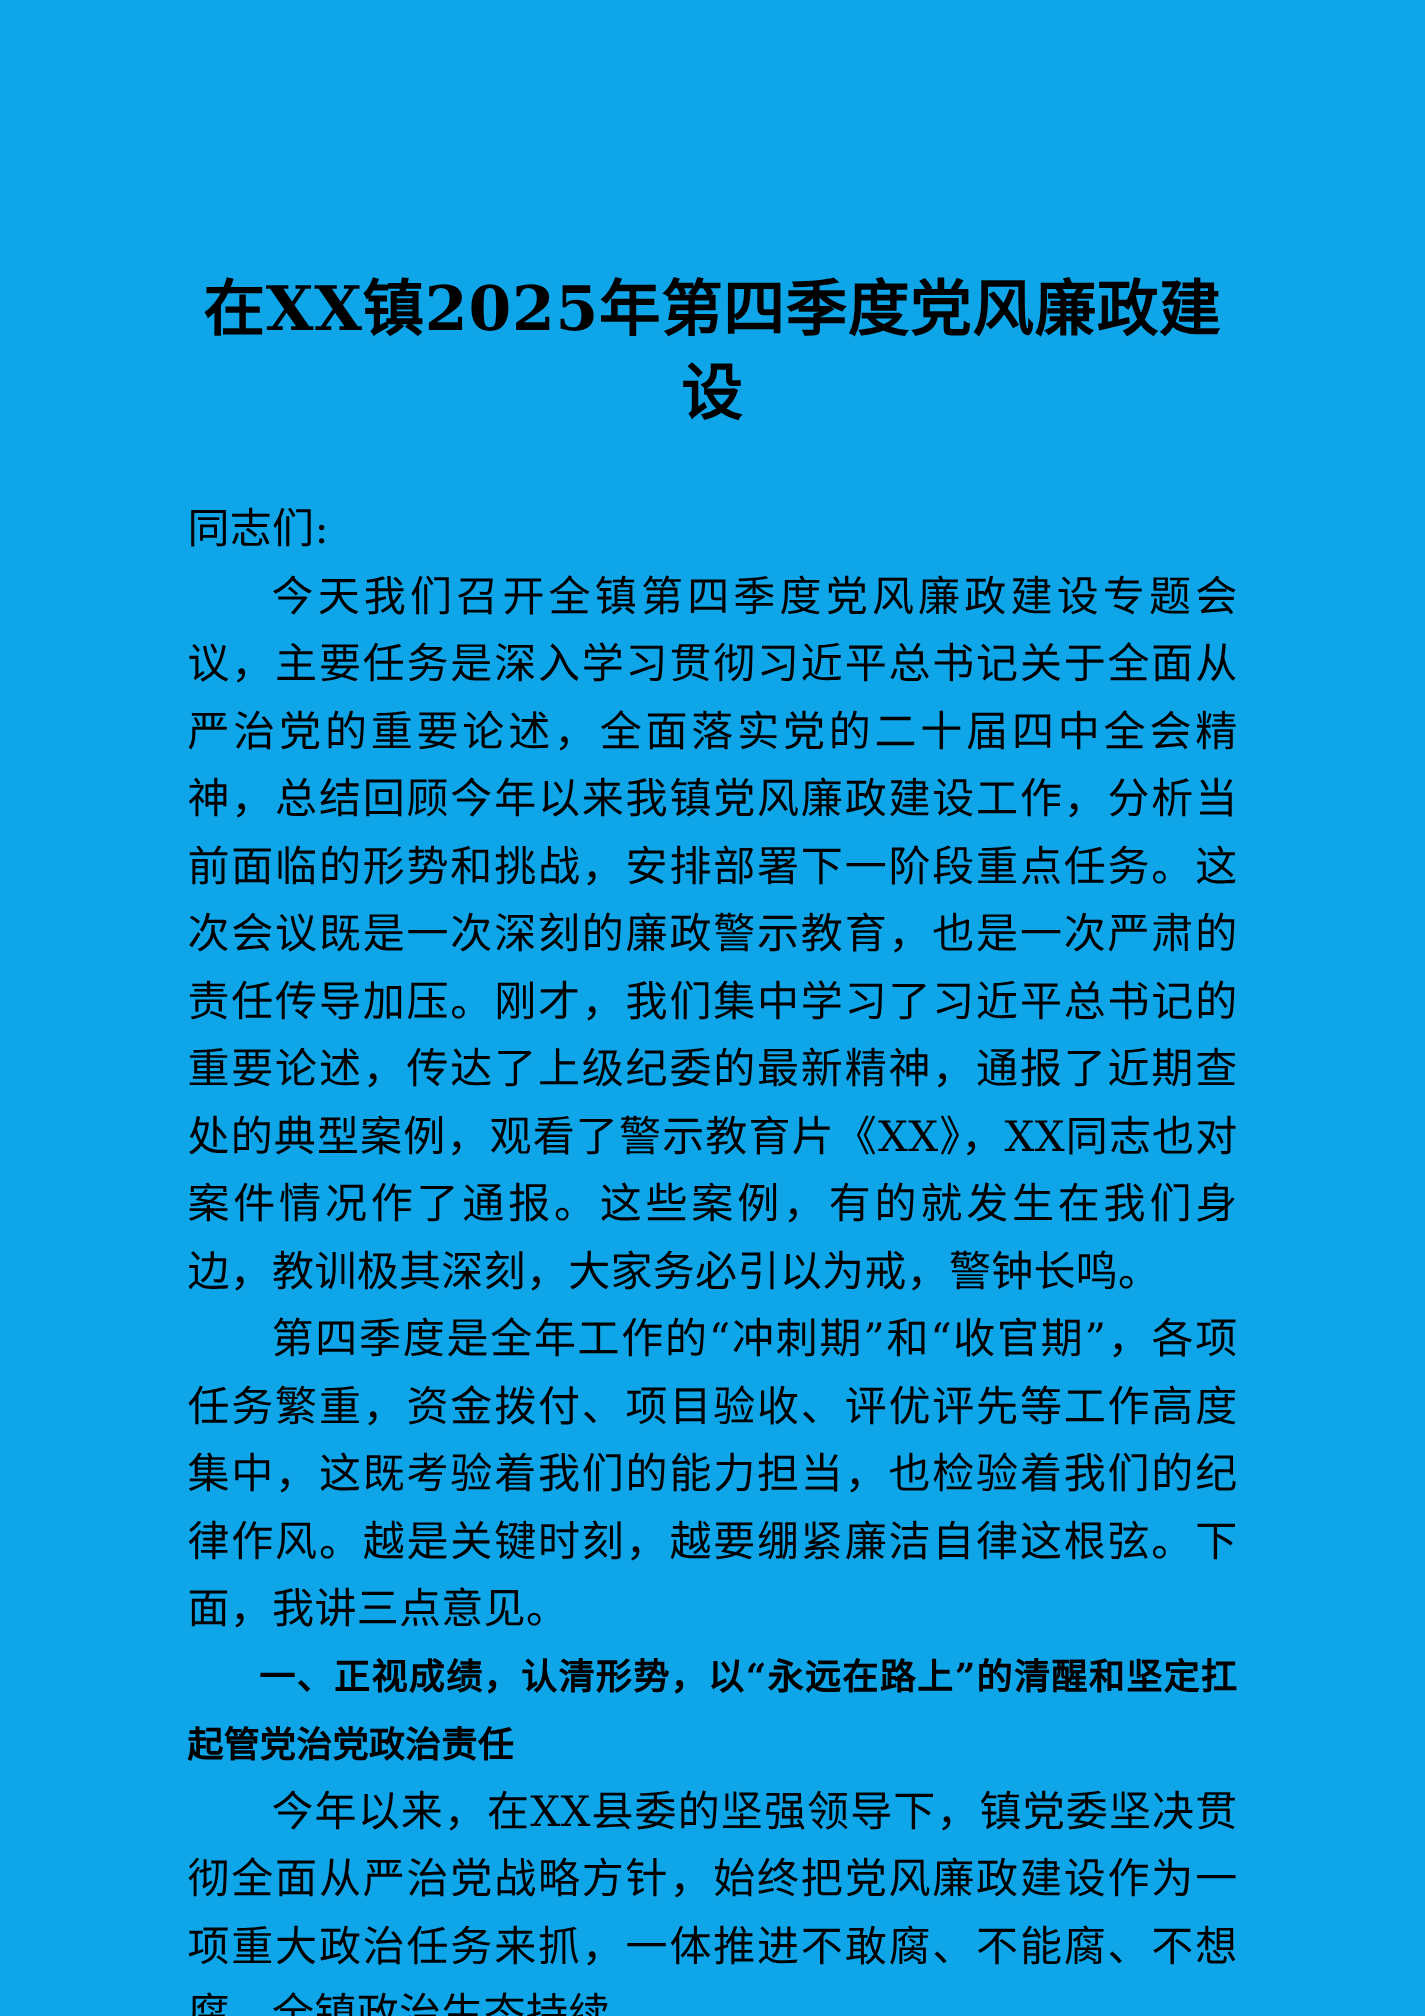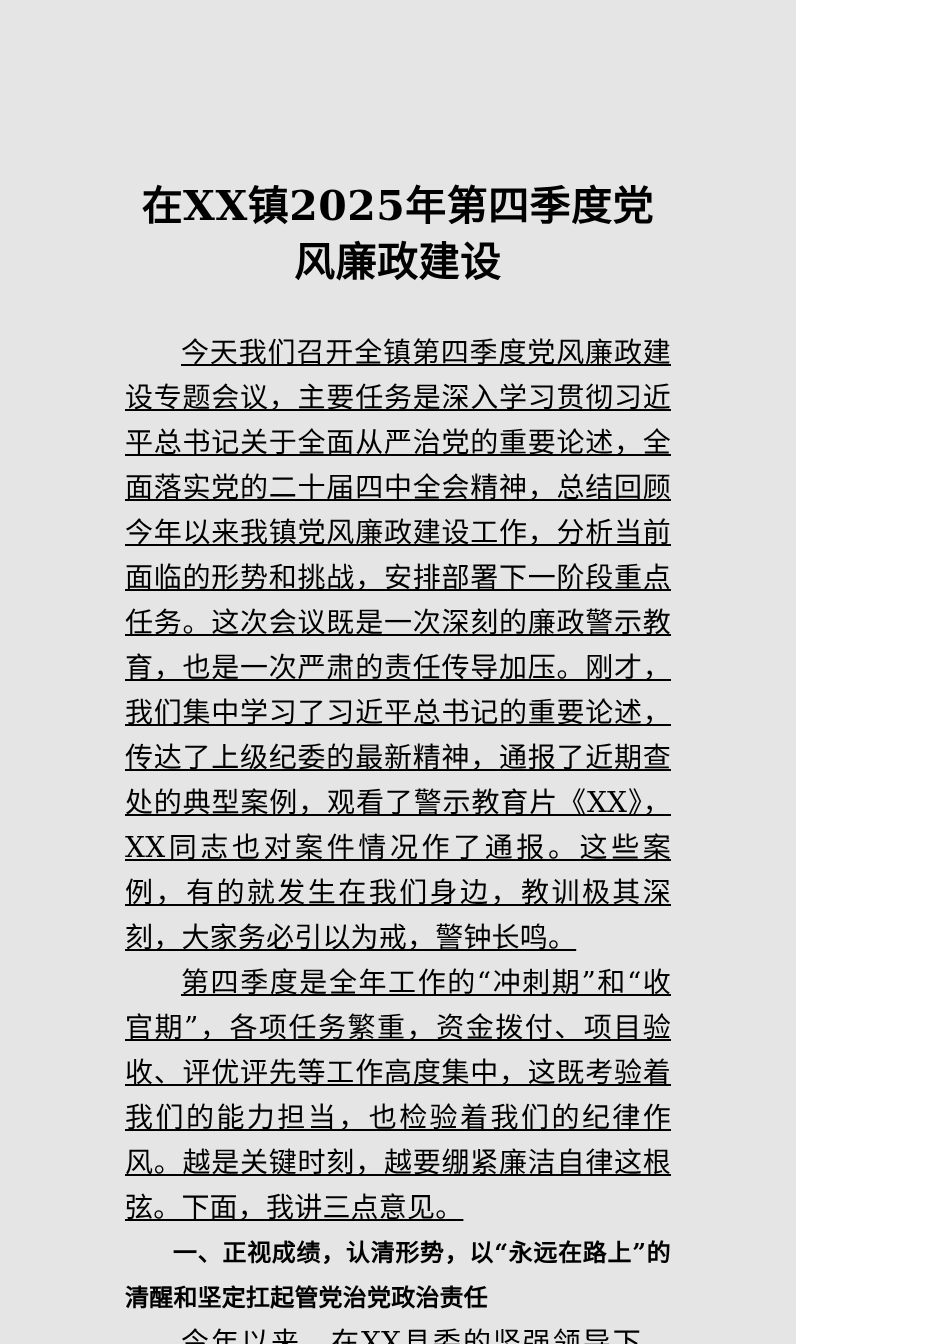--- a/index.html
+++ b/index.html
@@ -12,23 +12,23 @@
     width: 950px;
     height: 1344px;
     overflow: hidden;
     font-family: "DejaVu Serif", "Liberation Serif", serif;
     color: #000000;
     -webkit-font-smoothing: antialiased;
   }
 
   .page {
     position: relative;
-    width: 796px;
+    width: 950px;
     height: 1344px;
-    background: #e5e5e5;
+    background: #0ea5e9;
     box-sizing: border-box;
     padding: 178px 125px 0 125px;
   }
 
   .doc-title {
     font-family: "DejaVu Serif", "Liberation Serif", serif;
     font-weight: 700;
     font-size: 41px;
     line-height: 56px;
     text-align: center;
@@ -50,21 +50,20 @@
   .body-para {
     font-family: "DejaVu Serif", "Liberation Serif", serif;
     font-size: 28px;
     line-height: 45px;
     margin: 0;
     text-align: justify;
     text-justify: inter-ideograph;
     text-indent: 2em;
     letter-spacing: 0.2px;
     word-break: break-all;
-    text-decoration: underline;
   }
 
   .section-heading {
     font-family: "DejaVu Serif", "Liberation Serif", serif;
     font-size: 24px;
     font-weight: 700;
     line-height: 45px;
     margin: 0;
     text-align: justify;
     text-justify: inter-ideograph;
@@ -76,20 +75,21 @@
 </head>
 <body>
 
 <div class="page">
 
   <h1 class="doc-title">
     <span>在XX镇2025年第四季度党风廉政建设</span>
     <br>
   </h1>
 
+  <p class="salutation">同志们:</p>
 
   <p class="body-para">今天我们召开全镇第四季度党风廉政建设专题会议，主要任务是深入学习贯彻习近平总书记关于全面从严治党的重要论述，全面落实党的二十届四中全会精神，总结回顾今年以来我镇党风廉政建设工作，分析当前面临的形势和挑战，安排部署下一阶段重点任务。这次会议既是一次深刻的廉政警示教育，也是一次严肃的责任传导加压。刚才，我们集中学习了习近平总书记的重要论述，传达了上级纪委的最新精神，通报了近期查处的典型案例，观看了警示教育片《XX》，XX同志也对案件情况作了通报。这些案例，有的就发生在我们身边，教训极其深刻，大家务必引以为戒，警钟长鸣。</p>
 
   <p class="body-para">第四季度是全年工作的“冲刺期”和“收官期”，各项任务繁重，资金拨付、项目验收、评优评先等工作高度集中，这既考验着我们的能力担当，也检验着我们的纪律作风。越是关键时刻，越要绷紧廉洁自律这根弦。下面，我讲三点意见。</p>
 
   <p class="section-heading">一、正视成绩，认清形势，以“永远在路上”的清醒和坚定扛起管党治党政治责任</p>
 
   <p class="body-para">今年以来，在XX县委的坚强领导下，镇党委坚决贯彻全面从严治党战略方针，始终把党风廉政建设作为一项重大政治任务来抓，一体推进不敢腐、不能腐、不想腐，全镇政治生态持续</p>
 
 </div>

